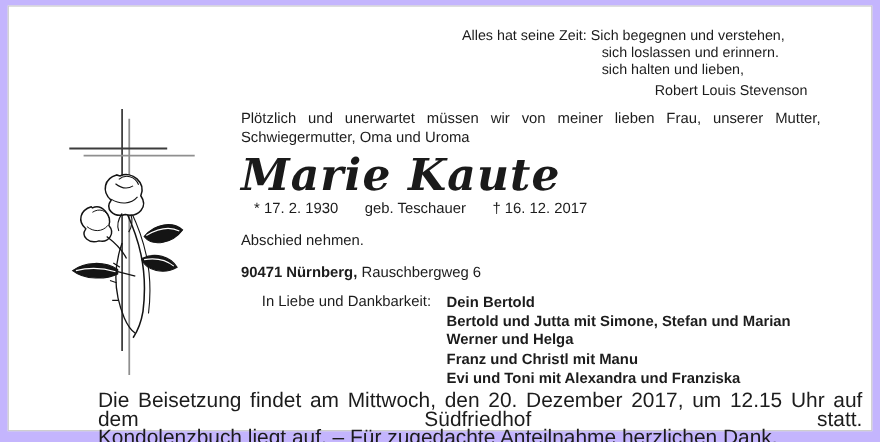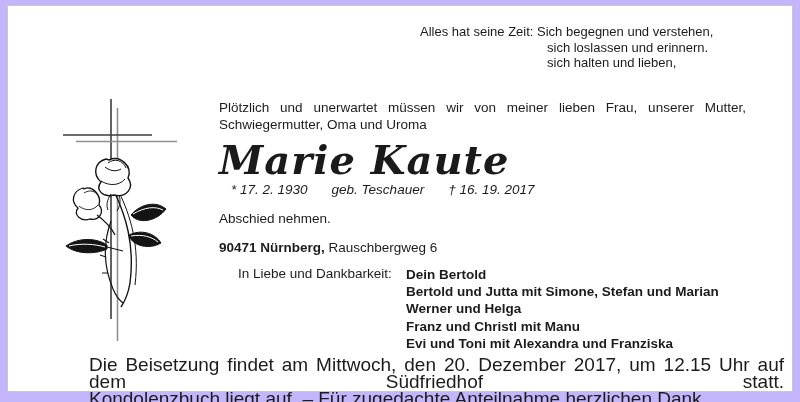--- a/index.html
+++ b/index.html
@@ -25,21 +25,21 @@
   #intro{left:211px;top:93px;width:527px;font-size:13.5px;line-height:17px;}
   .just{text-align:justify;text-align-last:justify;}
 
   
   #namecol{left:211px;top:133px;width:527px;text-align:left;}
   #deceased-name{
     font-family:"DejaVu Serif",serif;font-style:italic;font-weight:700;
     font-size:40px;line-height:42px;color:#1a1a1a;letter-spacing:1px;
   }
   #dates{font-size:13.5px;margin-top:1px;color:#1c1c1c;}
-  #dates span{display:inline-block;margin:0 12px;font-style:italic;}
+  #dates span{display:inline-block;margin:0 12px;}
 
   #farewell{left:211px;top:205px;font-size:13.5px;}
   #address{left:211px;top:234px;font-size:13.5px;}
   #address b{font-weight:700;margin-top:20px;}
 
   #mourners-label{left:230px;top:260px;font-size:13.5px;}
   #mourners{left:398px;top:260px;font-size:13.5px;font-weight:700;line-height:17.2px;width:350px;}
 
   #footer{left:50px;top:350px;width:695px;font-size:19px;line-height:17px;margin-left:31px;}
 
@@ -49,20 +49,21 @@
 </head>
 <body>
 
 <div id="screen">
   <div id="paper">
 
     <div id="quote" class="abs txt">
       <div>Alles hat seine Zeit: Sich begegnen und verstehen,</div>
       <div class="indent">sich loslassen und erinnern.</div>
       <div class="indent">sich halten und lieben,</div>
+      <div class="author">Robert Louis Stevenson</div>
     </div>
 
     <svg id="illu" class="abs" viewBox="0 0 132 258" aria-hidden="true">
 
       <line x1="58" y1="6" x2="58" y2="226" stroke="#3c3c3c" stroke-width="1.6"></line>
       <line x1="64.5" y1="15" x2="64.5" y2="248" stroke="#8f8f8f" stroke-width="1.6"></line>
       <line x1="10" y1="42" x2="99" y2="42" stroke="#3c3c3c" stroke-width="1.6"></line>
       <line x1="23" y1="48.5" x2="124" y2="48.5" stroke="#8f8f8f" stroke-width="1.6"></line>
 
       <g>
@@ -96,21 +97,21 @@
     </svg>
 
     <div id="intro" class="abs txt">
       <div class="just">Plötzlich und unerwartet müssen wir von meiner lieben Frau, unserer Mutter,</div>
       <div>Schwiegermutter, Oma und Uroma</div>
     </div>
 
     <div id="namecol" class="abs">
       <div id="deceased-name">Marie Kaute</div>
       <div id="dates">
-        <span>* 17. 2. 1930</span><span>geb. Teschauer</span><span>† 16. 19. 2017</span>
+        <span>* 17. 2. 1930</span><span>geb. Teschauer</span><span>† 16. 12. 2017</span>
       </div>
     </div>
 
     <div id="farewell" class="abs txt">Abschied nehmen.</div>
 
     <div id="address" class="abs txt">
       <b>90471 Nürnberg,</b><span> Rauschbergweg 6</span>
     </div>
 
     <div id="mourners-label" class="abs txt">In Liebe und Dankbarkeit:</div>

